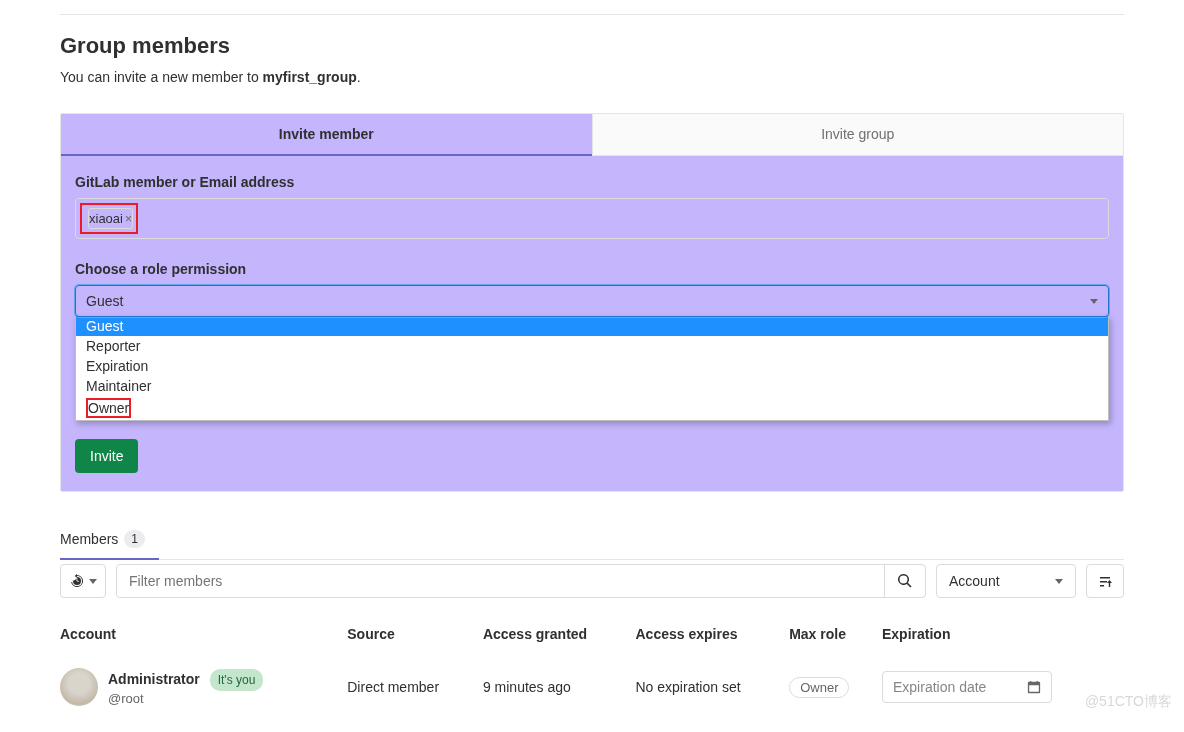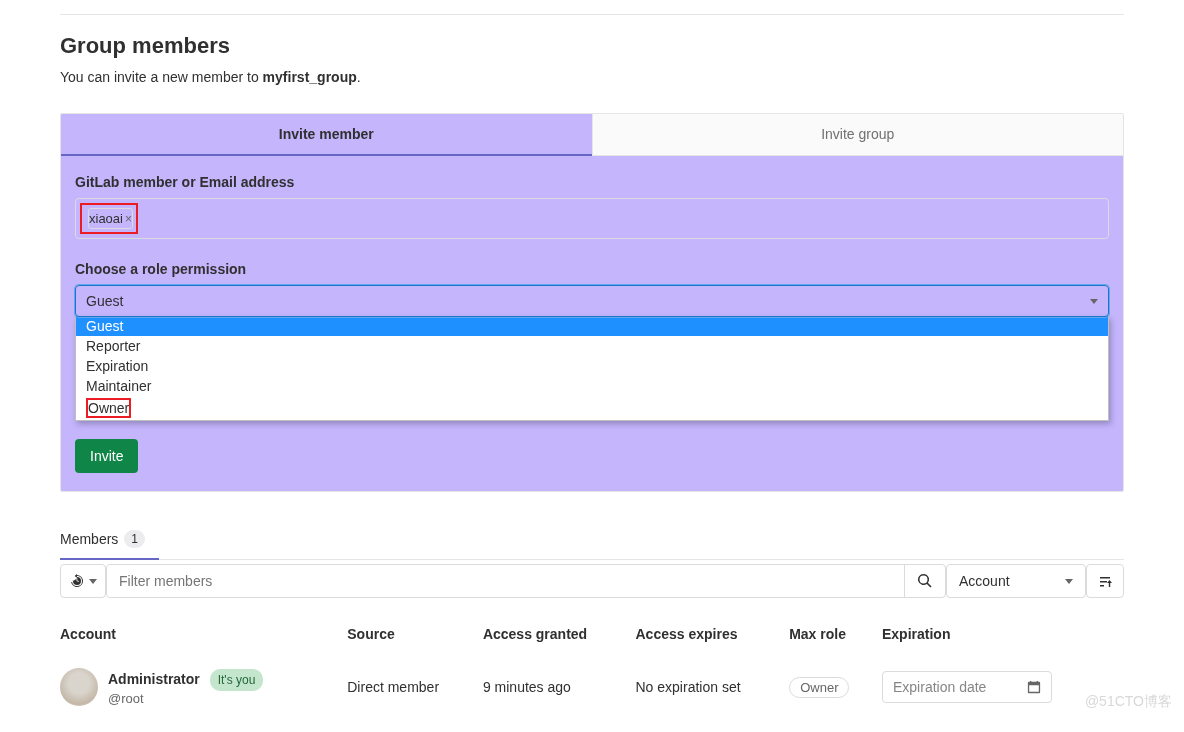--- a/index.html
+++ b/index.html
@@ -70,21 +70,21 @@
     .subtab {
       padding: 10px 14px 10px 0; font-size: 14px; color: #303030;
       border-bottom: 2px solid #6666c4; margin-bottom: -1px;
       display: flex; align-items: center; gap: 6px;
     }
     .count-badge {
       display: inline-block; background: #ececef; border-radius: 9px;
       font-size: 12px; padding: 0 7px; color: #303030; line-height: 18px;
     }
 
-    .toolbar { display: flex; margin-bottom: 18px; }
+    .toolbar { display: flex; gap: 10px; margin-bottom: 18px; }
     .history-btn {
       border: 1px solid #dbdbdb; border-radius: 4px; padding: 7px 8px;
       display: flex; align-items: center; gap: 4px; cursor: pointer;
     }
     .search-wrap {
       flex: 1; display: flex; border: 1px solid #dbdbdb; border-radius: 4px;
     }
     .search-wrap input {
       flex: 1; border: none; outline: none; padding: 8px 12px; font-size: 14px;
       border-radius: 4px 0 0 4px;

